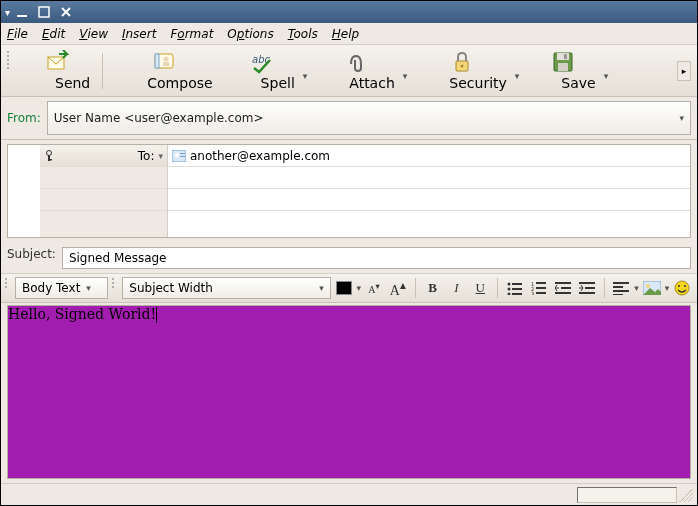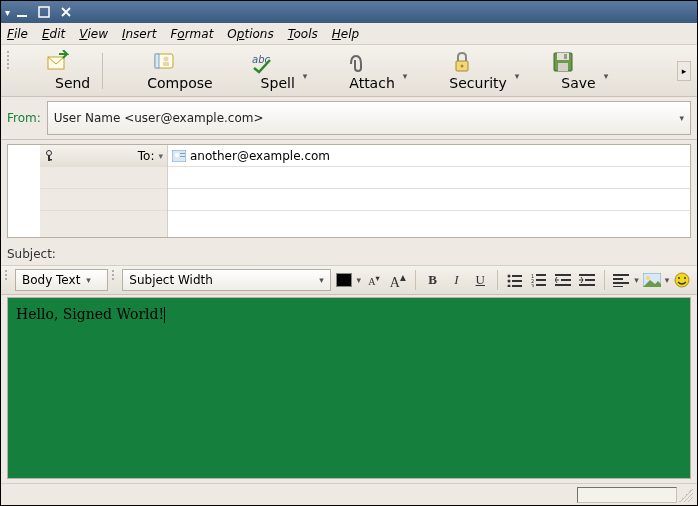--- a/index.html
+++ b/index.html
@@ -43,21 +43,21 @@
 .recipients .rightcol input { border: none; outline: none; background: transparent; flex: 1; font-family: inherit; font-size: 12px; }
 .splitter { height: 5px; background: #eeeae3; cursor: row-resize; }
 .subjectrow { display: flex; align-items: flex-start; padding: 4px 6px; background: #eeeae3; }
 .subjectrow .lbl { margin-right: 6px; color: #333; }
 .subjectrow input { flex: 1; height: 22px; border: 1px solid #b5afa4; background: #fff; padding: 0 6px; font-family: inherit; font-size: 12px; }
 .fmtbar { background: linear-gradient(to bottom, #f5f2ec, #e5e0d7); border-top: 1px solid #d4cfc6; border-bottom: 1px solid #c7c1b6; padding: 14px 4px; display: flex; align-items: center; gap: 2px; height: 30px; }
 .combo2 { height: 22px; border: 1px solid #b5afa4; background: linear-gradient(to bottom, #fff, #efece5); display: flex; align-items: center; padding: 0 6px; cursor: pointer; }
 .combo2 .dd { font-size: 9px; color: #555; margin-left: 6px; }
 .fbtn { width: 22px; height: 22px; display: flex; align-items: center; justify-content: center; cursor: pointer; font-size: 13px; color: #333; }
 .colorswatch { width: 16px; height: 14px; background: #000; border: 1px solid #888; }
-.editor { flex: 1; background: #15803d; border: 1px solid #b5afa4; margin: 2px 6px 4px 6px; padding: 8px; font-family: "DejaVu Serif", serif; font-size: 14px; outline: none; overflow: auto; position: relative; }
+.editor { flex: 1; background: #a21caf; border: 1px solid #b5afa4; margin: 2px 6px 4px 6px; font-family: "DejaVu Serif", serif; font-size: 14px; outline: none; overflow: auto; position: relative; }
 .editor .cursor-text { position: relative; }
 .editor .cursor-text::after { content: ''; position: absolute; right: -1px; top: 1px; width: 1px; height: 16px; background: #000; }
 .statusbar { height: 22px; background: #eeeae3; border-top: 1px solid #d4cfc6; display: flex; align-items: center; padding: 0 4px; }
 .statusbar .spacer { flex: 1; }
 .statusbar .panel { width: 100px; height: 16px; border: 1px inset #c7c1b6; background: #f5f2ec; margin-right: 2px; }
 .statusbar .resize { width: 14px; height: 14px; background: linear-gradient(135deg, transparent 50%, #c7c1b6 50%, #c7c1b6 55%, transparent 55%, transparent 65%, #c7c1b6 65%, #c7c1b6 70%, transparent 70%, transparent 80%, #c7c1b6 80%, #c7c1b6 85%, transparent 85%); cursor: nwse-resize; }
 svg { display: block; }
 </style>
 </head>
 <body>
@@ -228,20 +228,21 @@
         <div class="row"></div>
         <div class="row" style="border-bottom:none"></div>
       </div>
     </div>
   </div>
 
   <div class="splitter"></div>
 
   <div class="subjectrow">
     <span class="lbl">Subject:</span>
+    <input value="Signed Message" style="">
   </div>
 
   <div class="fmtbar">
     <div class="grip" style="height:20px">
         <span></span>
         <span></span>
         <span></span>
       </div>
     <div class="combo2" style="width:94px">
       <span>Body Text</span>

